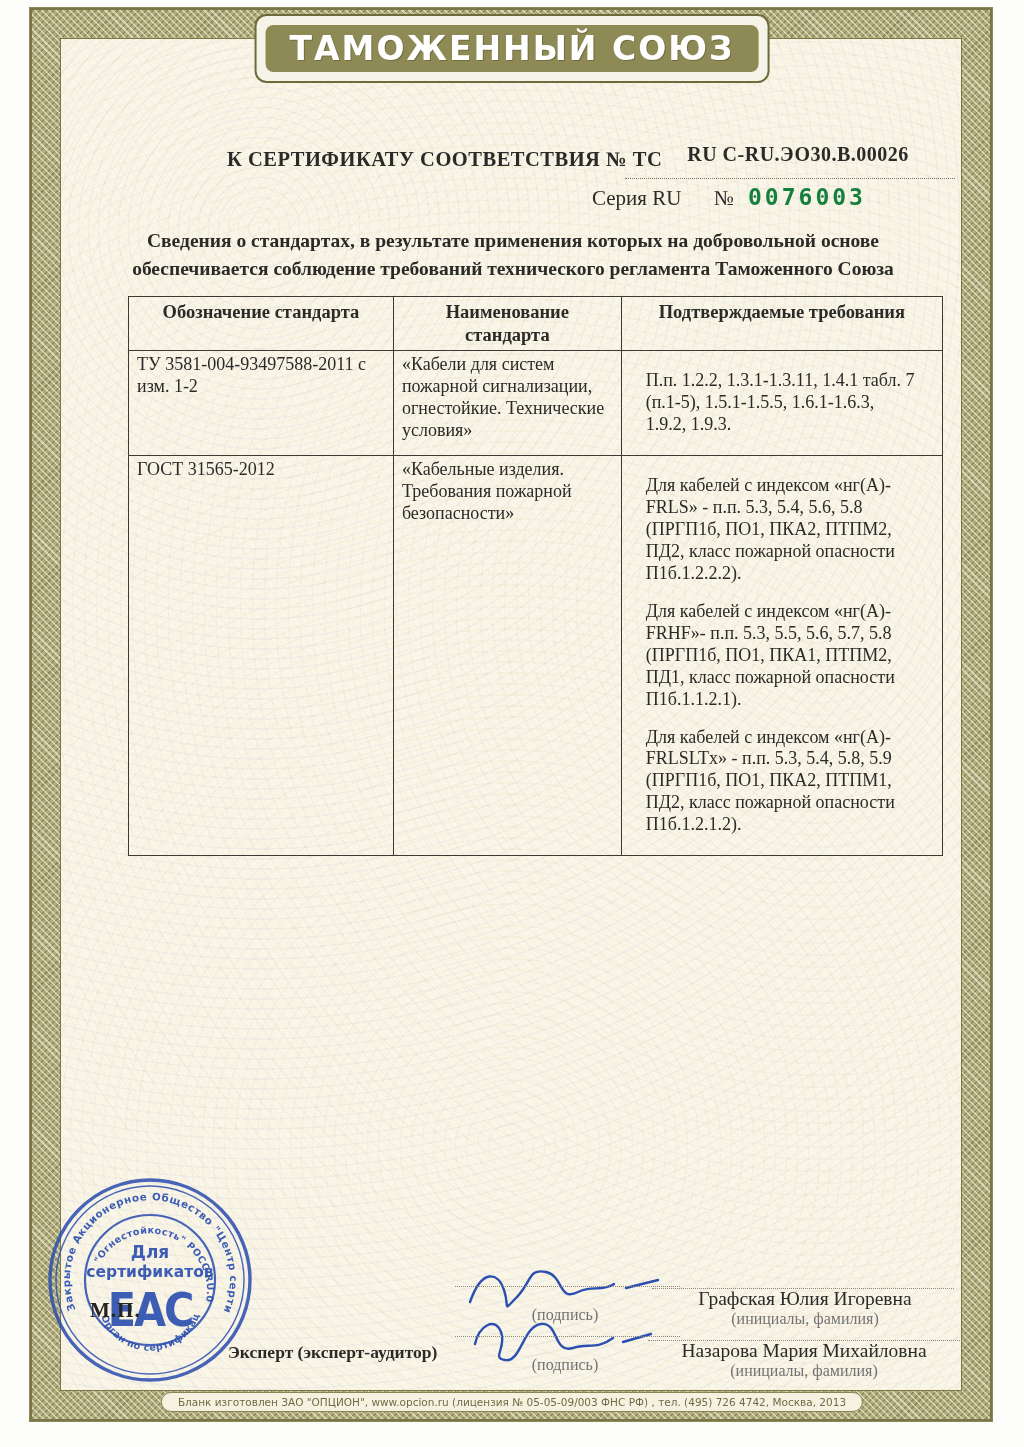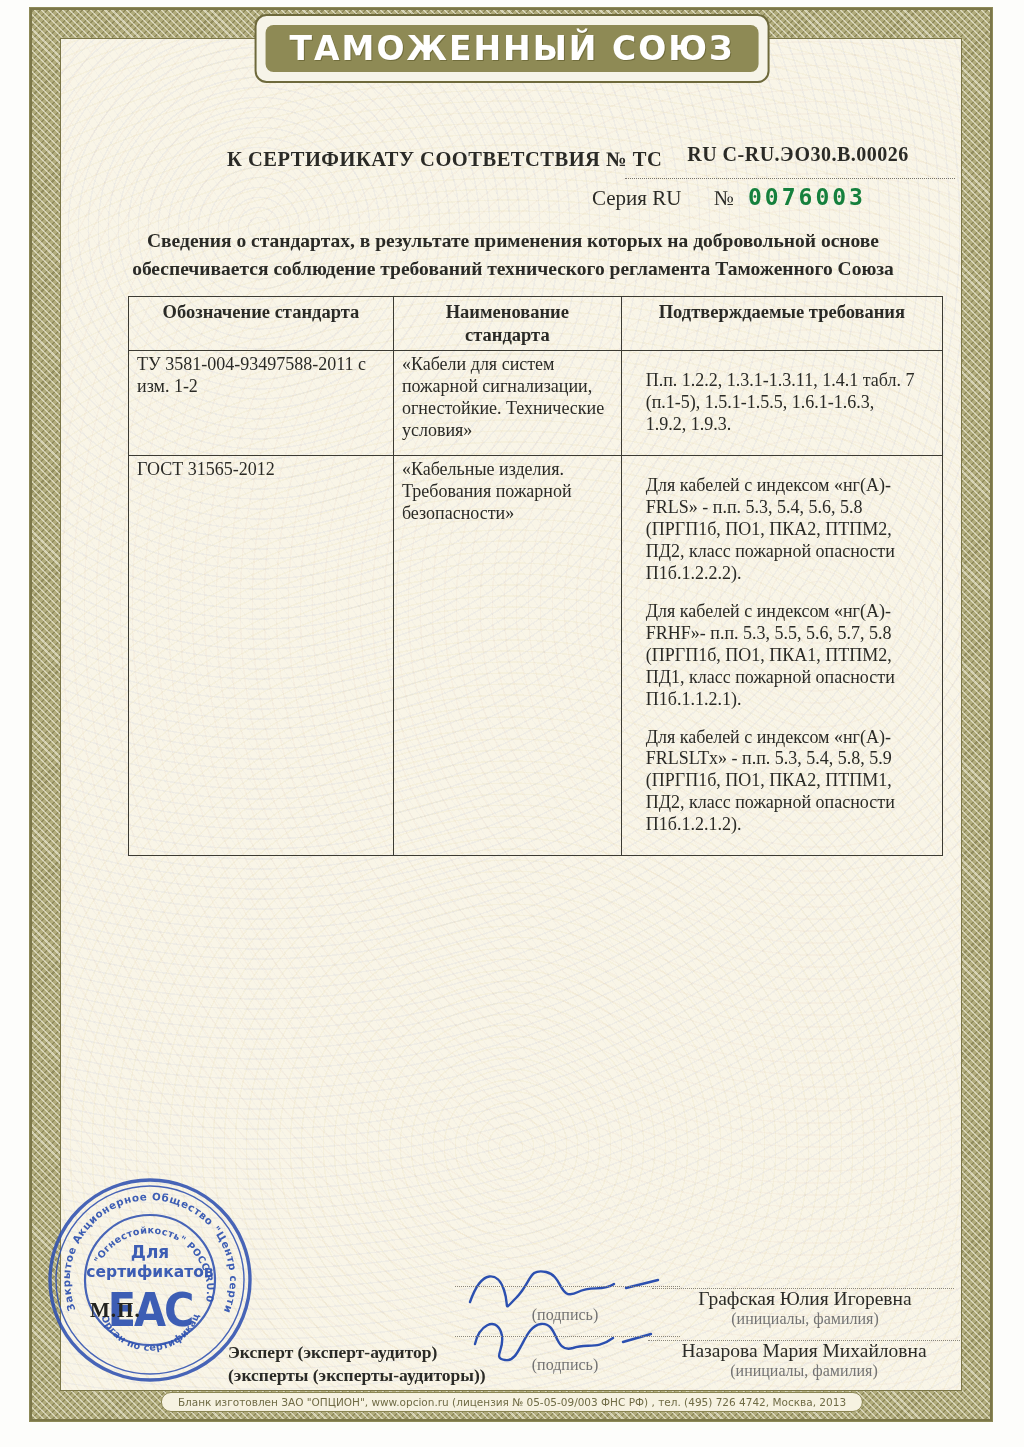--- a/index.html
+++ b/index.html
@@ -133,21 +133,20 @@
       </text>
       <text x="106" y="84" text-anchor="middle" font-size="17" font-weight="bold">Для</text>
       <text x="106" y="103" text-anchor="middle" font-size="15.5" font-weight="bold">сертификатов</text>
       <text x="106" y="152" text-anchor="middle" font-size="46" font-weight="900" letter-spacing="-2" transform="scale(1,1)" style="font-stretch:condensed">ЕАС</text>
     </g>
   </svg>
   <div class="mp">М.П.</div>
 
   <div class="sig-label" style="top:1341px;">
     <div>Эксперт (эксперт-аудитор)</div>
-    <div>(эксперты (эксперты-аудиторы))</div>
   </div>
 
   <svg class="sig-svg" style="left:462px;top:1258px;" width="210" height="60" viewBox="0 0 210 60">
     <g fill="none" stroke="#2b4fb0" stroke-width="2.4" stroke-linecap="round">
       <path d="M8,44 C20,10 36,14 42,32 C48,50 40,54 54,40 C70,24 66,10 84,14 C102,18 96,44 116,34 C130,27 140,34 152,26"></path>
       <path d="M164,30 L196,22"></path>
     </g>
   </svg>
   <div class="dotline" style="left:455px;top:1286px;width:225px;"></div>
   <div class="caption" style="left:505px;top:1306px;width:120px;">(подпись)</div>

